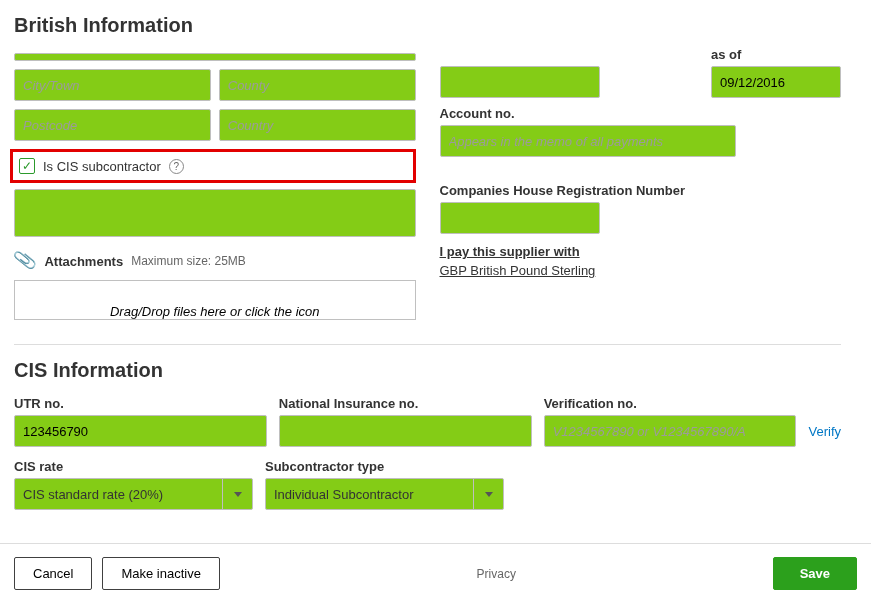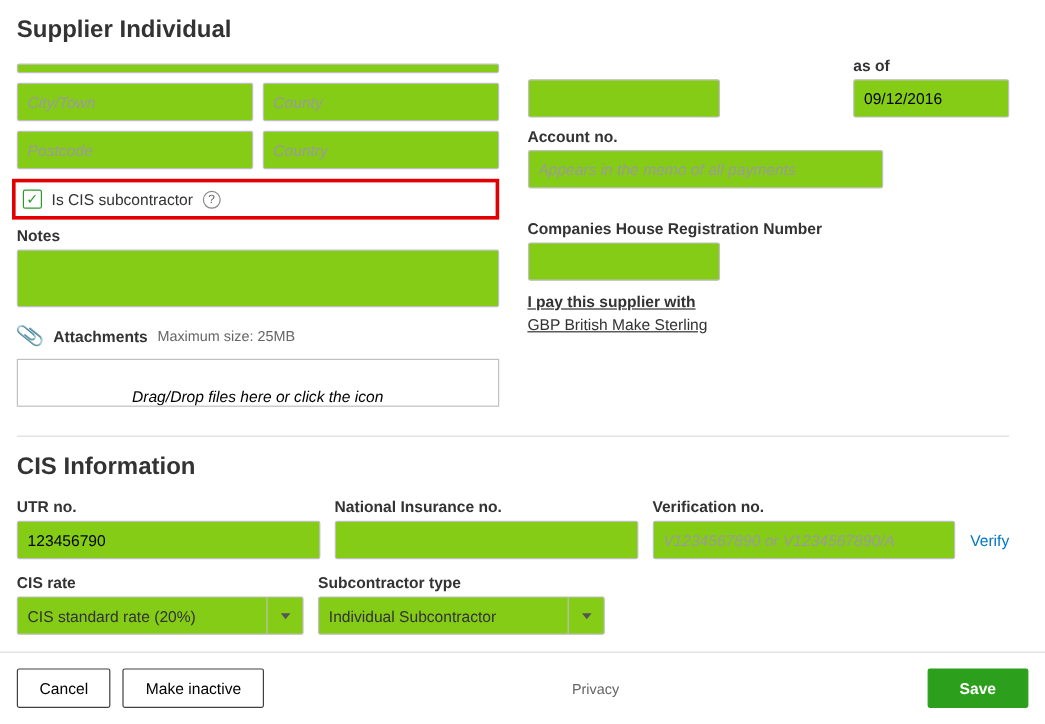--- a/index.html
+++ b/index.html
@@ -163,21 +163,21 @@
     font-weight: 600;
     padding: 8px 26px;
   }
   .spacer-top { height: 2px; }
 </style>
 </head>
 <body>
 
 <div class="scroll-area">
 
-  <h2 class="section">Supplier Individual</h2>
+  <h2 class="section">British Information</h2>
 
   <div class="two-col">
     <div class="col">
       <div class="spacer-top"></div>
       
       <div class="row">
         <input type="text" style="height: 8px; padding: 0px;">
       </div>
       <div class="row">
         <input type="text" placeholder="City/Town" style="">
@@ -189,21 +189,20 @@
       </div>
 
       <div class="highlight-box">
         <div class="cb-row">
           <span class="checkbox">✓</span>
           <span>Is CIS subcontractor</span>
           <span class="help-icon">?</span>
         </div>
       </div>
 
-      <span class="label">Notes</span>
       <textarea class="notes" style=""></textarea>
 
       <div class="attach-row">
         <span class="paperclip">📎</span>
         <span class="attach-label">Attachments</span>
         <span class="attach-hint">Maximum size: 25MB</span>
       </div>
       <div class="dropzone">
         <span>Drag/Drop files here or click the icon</span>
       </div>
@@ -223,21 +222,21 @@
       <span class="label">Account no.</span>
       <input type="text" style="width: 296px;" placeholder="Appears in the memo of all payments">
 
       <div style="margin-top:26px;">
         <span class="label">Companies House Registration Number</span>
         <input type="text" class="small-input" style="">
       </div>
 
       <div style="margin-top:10px;text-decoration:underline;">
         <span class="label">I pay this supplier with</span>
-        <div class="static-text">GBP British Make Sterling</div>
+        <div class="static-text">GBP British Pound Sterling</div>
       </div>
     </div>
   </div>
 
   <hr class="sep">
 
   <h2 class="section">CIS Information</h2>
 
   <div class="cis-row">
     <div class="cis-col">

